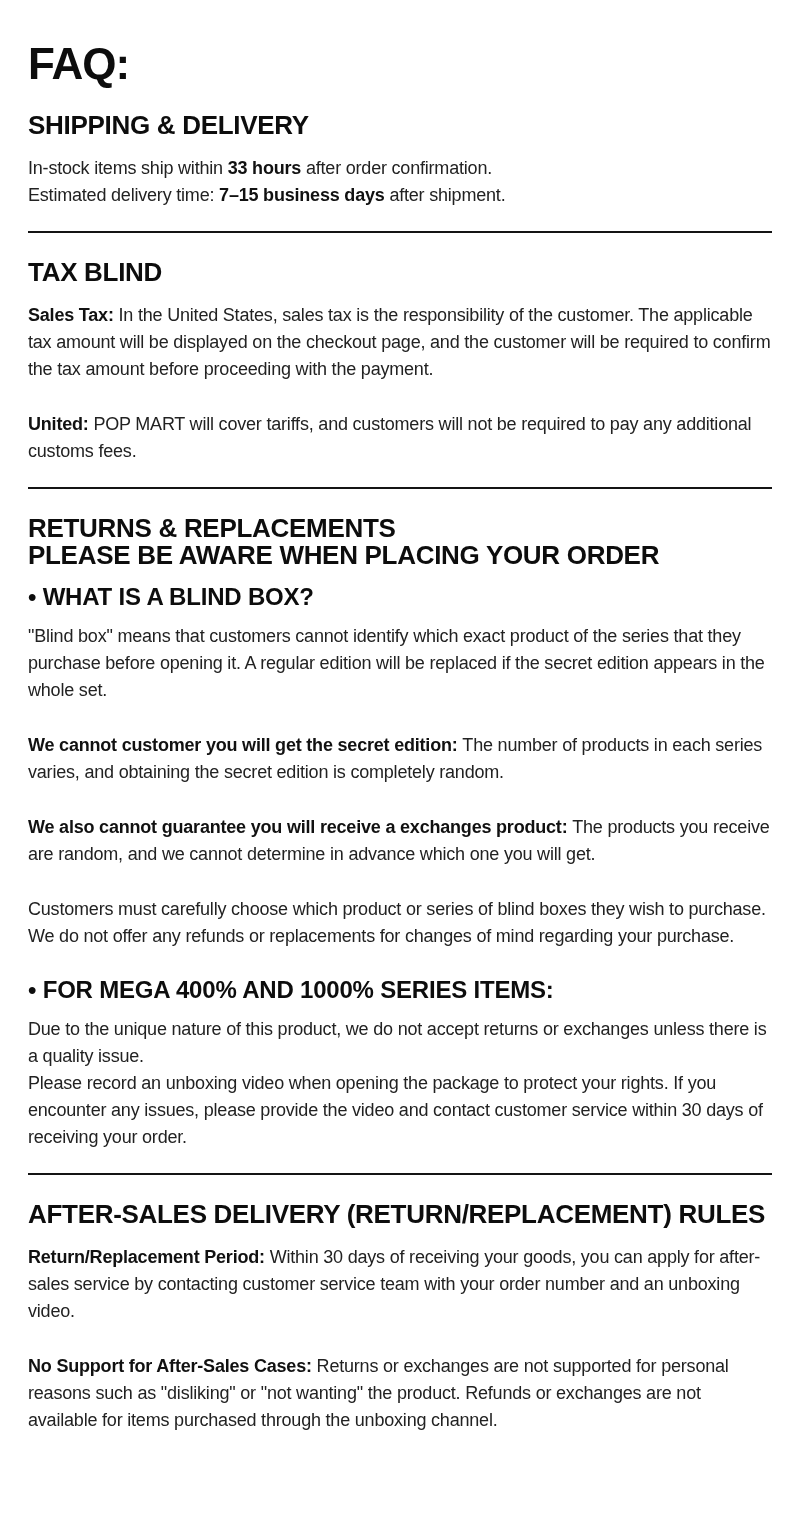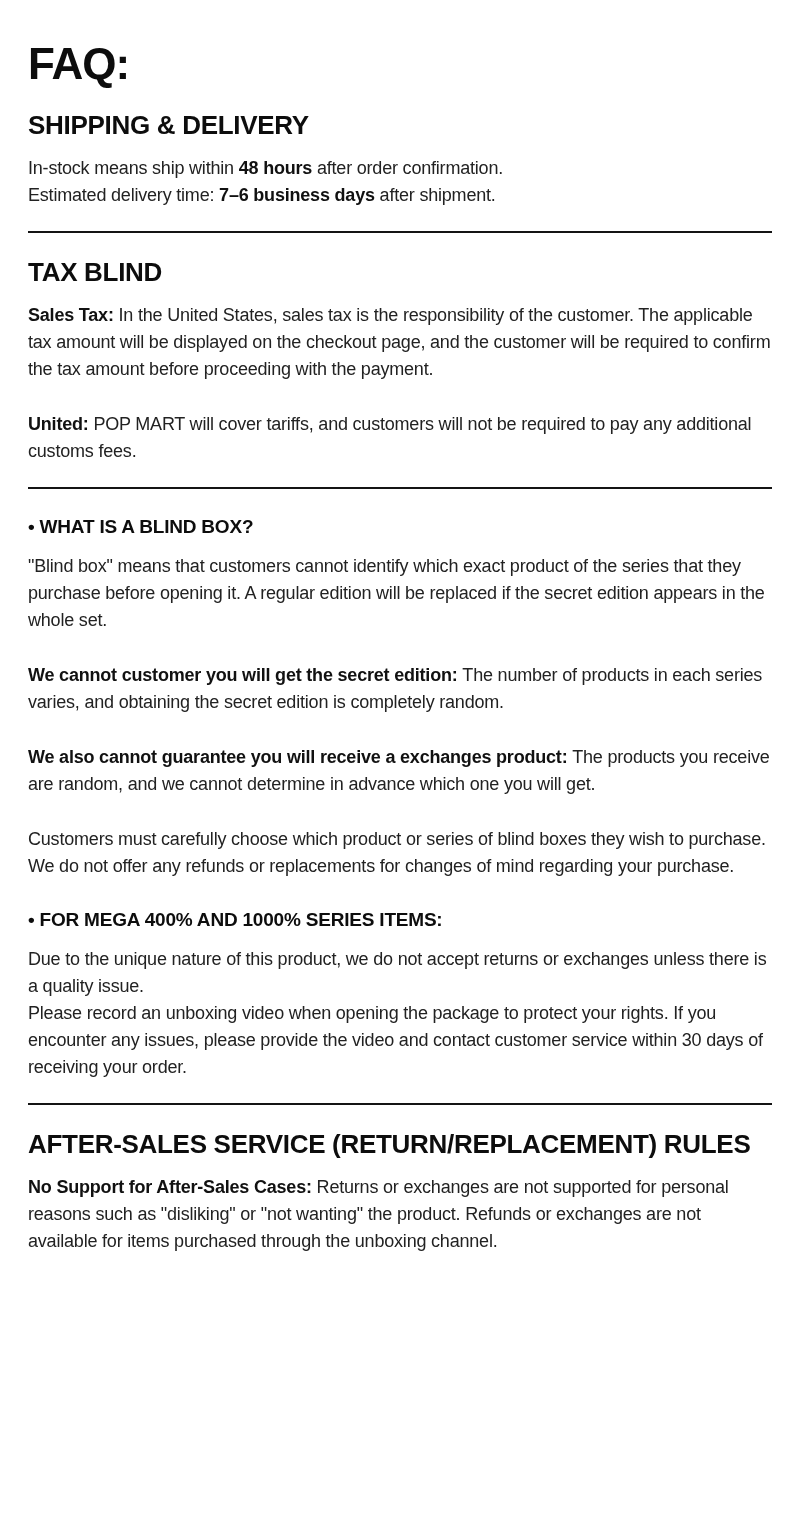--- a/index.html
+++ b/index.html
@@ -23,21 +23,21 @@
   }
   h2.section-heading {
     font-size: 26px;
     line-height: 27px;
     font-weight: 800;
     letter-spacing: -0.3px;
     color: #0d0d0d;
     margin: 0 0 16px 0;
   }
   h3.sub-heading {
-    font-size: 19px;
+    font-size: 24px;
     line-height: 24px;
     font-weight: 800;
     letter-spacing: -0.2px;
     color: #0d0d0d;
     margin: 0 0 14px 0;
   }
   p.body-para {
     font-size: 18px;
     line-height: 27px;
     letter-spacing: -0.2px;
@@ -61,48 +61,53 @@
 </style>
 </head>
 <body>
 
 <div class="page">
 
   <h1 class="page-title">FAQ:</h1>
 
   <section>
     <h2 class="section-heading">SHIPPING &amp; DELIVERY</h2>
-    <p class="body-para shipping-para"><span>In-stock means ship within </span><strong>48 hours</strong><span> after order confirmation.</span><br><span>Estimated delivery time: </span><strong>7–6 business days</strong><span> after shipment.</span></p>
+    <p class="body-para shipping-para"><span>In-stock items ship within </span><strong>33 hours</strong><span> after order confirmation.</span><br><span>Estimated delivery time: </span><strong>7–15 business days</strong><span> after shipment.</span></p>
   </section>
 
   <hr class="rule">
 
   <section>
     <h2 class="section-heading">TAX BLIND</h2>
     <p class="body-para"><strong>Sales Tax: </strong><span>In the United States, sales tax is the responsibility of the customer. The applicable tax amount will be displayed on the checkout page, and the customer will be required to confirm the tax amount before proceeding with the payment.</span></p>
     <p class="body-para tariff-para"><strong>United: </strong><span>POP MART will cover tariffs, and customers will not be required to pay any additional customs fees.</span></p>
   </section>
 
   <hr class="rule">
 
   <section>
+    <h2 class="section-heading">
+      <span>RETURNS &amp; REPLACEMENTS</span><br>
+      <span>PLEASE BE AWARE WHEN PLACING YOUR ORDER</span>
+    </h2>
 
     <h3 class="sub-heading">• WHAT IS A BLIND BOX?</h3>
     <p class="body-para"><span>"Blind box" means that customers cannot identify which exact product of the series that they purchase before opening it. A regular edition will be replaced if the secret edition appears in the whole set.</span></p>
 
     <p class="body-para"><strong>We cannot customer you will get the secret edition: </strong><span>The number of products in each series varies, and obtaining the secret edition is completely random.</span></p>
 
     <p class="body-para"><strong>We also cannot guarantee you will receive a exchanges product: </strong><span>The products you receive are random, and we cannot determine in advance which one you will get.</span></p>
 
     <p class="body-para"><span>Customers must carefully choose which product or series of blind boxes they wish to purchase. We do not offer any refunds or replacements for changes of mind regarding your purchase.</span></p>
 
     <h3 class="sub-heading">• FOR MEGA 400% AND 1000% SERIES ITEMS:</h3>
     <p class="body-para mega-para"><span>Due to the unique nature of this product, we do not accept returns or exchanges unless there is a quality issue.</span><br><span>Please record an unboxing video when opening the package to protect your rights. If you encounter any issues, please provide the video and contact customer service within 30 days of receiving your order.</span></p>
   </section>
 
   <hr class="rule">
 
   <section>
-    <h2 class="section-heading">AFTER-SALES SERVICE (RETURN/REPLACEMENT) RULES</h2>
+    <h2 class="section-heading">AFTER-SALES DELIVERY (RETURN/REPLACEMENT) RULES</h2>
+    <p class="body-para"><strong>Return/Replacement Period: </strong><span>Within 30 days of receiving your goods, you can apply for after-sales service by contacting customer service team with your order number and an unboxing video.</span></p>
     <p class="body-para no-support-para"><strong>No Support for After-Sales Cases: </strong><span>Returns or exchanges are not supported for personal reasons such as "disliking" or "not wanting" the product. Refunds or exchanges are not available for items purchased through the unboxing channel.</span></p>
   </section>
 
 </div>
 
 </body></html>

